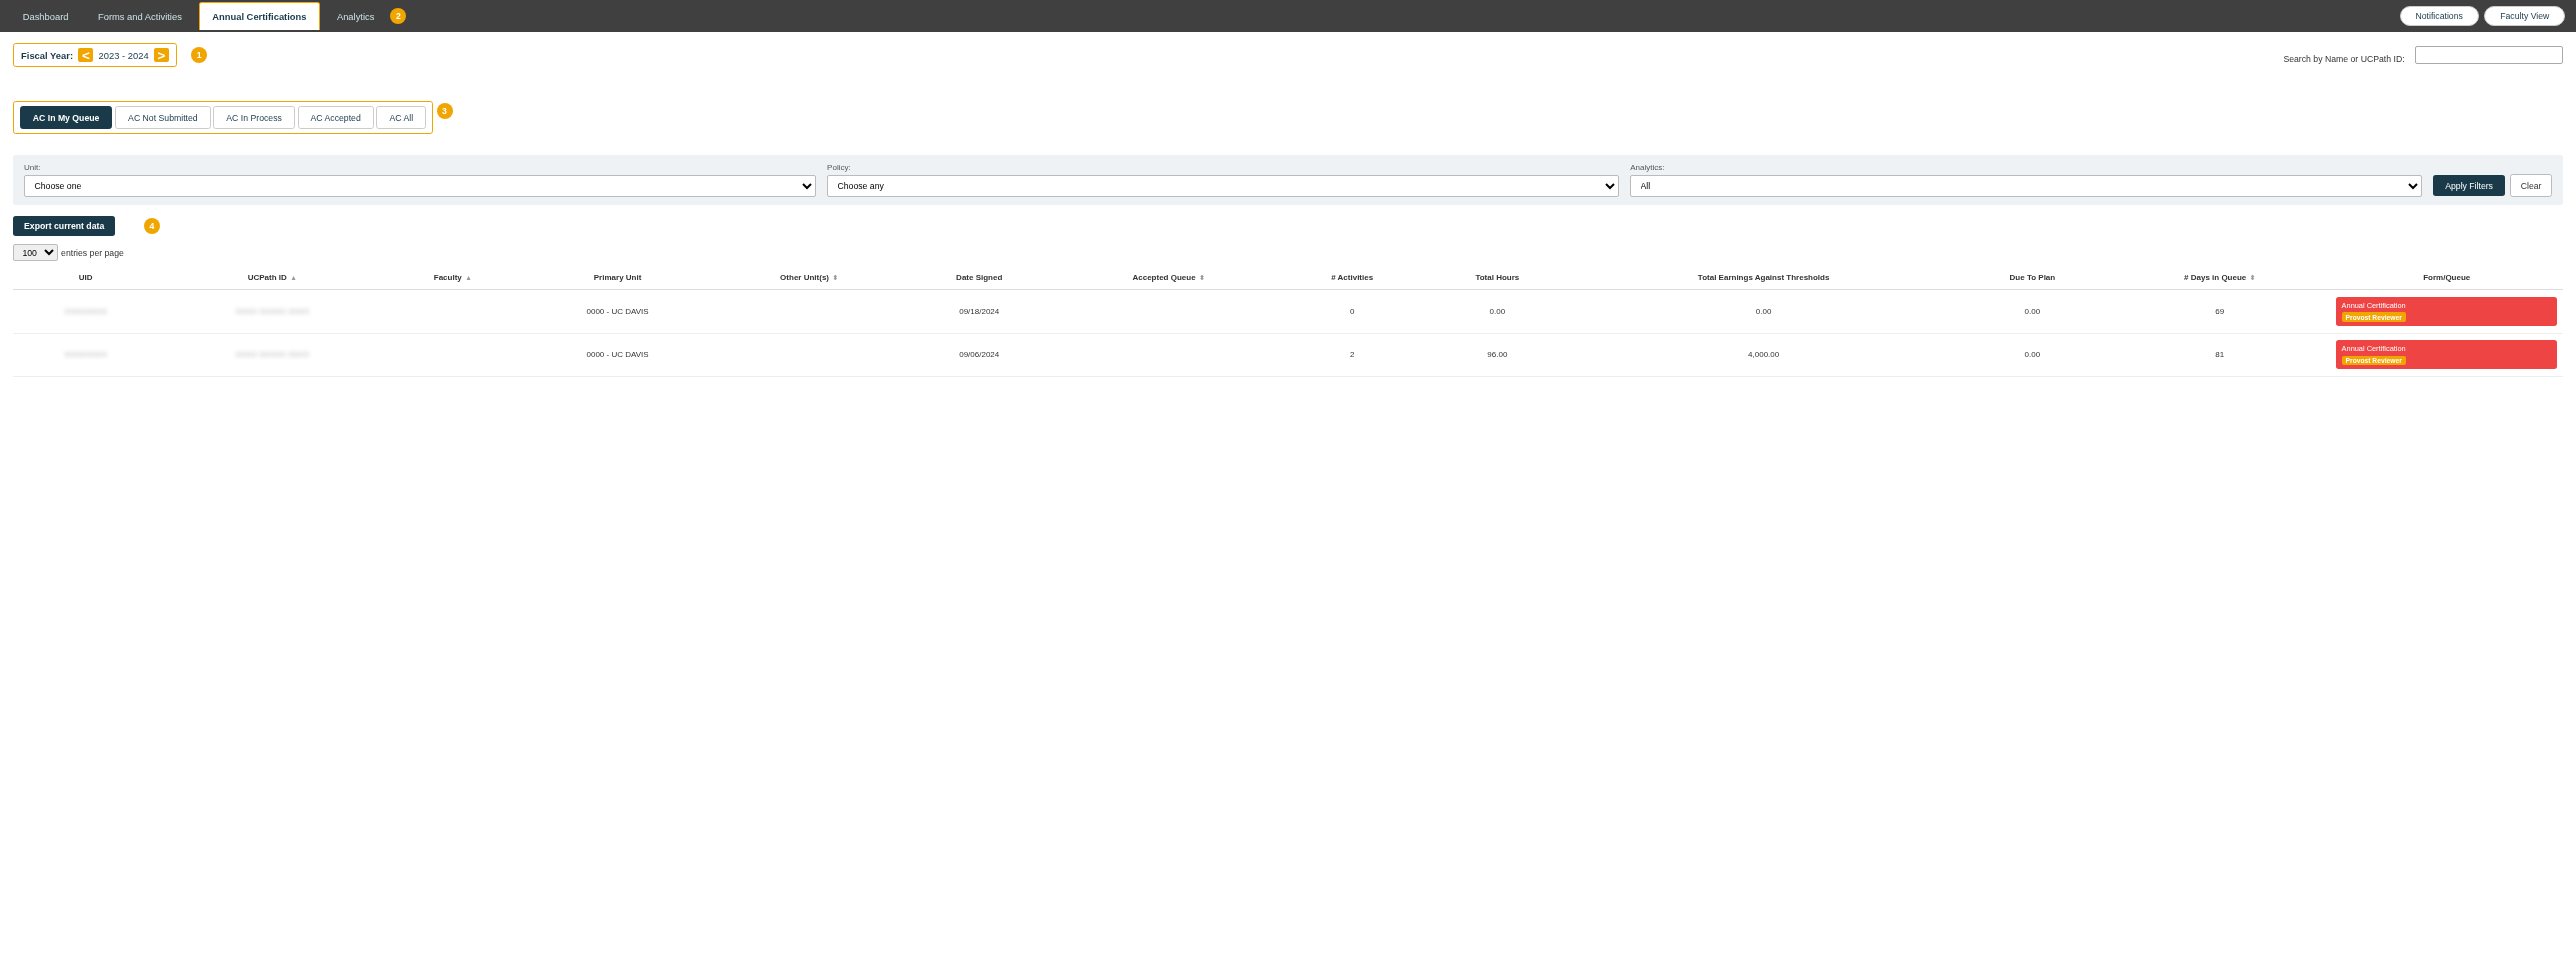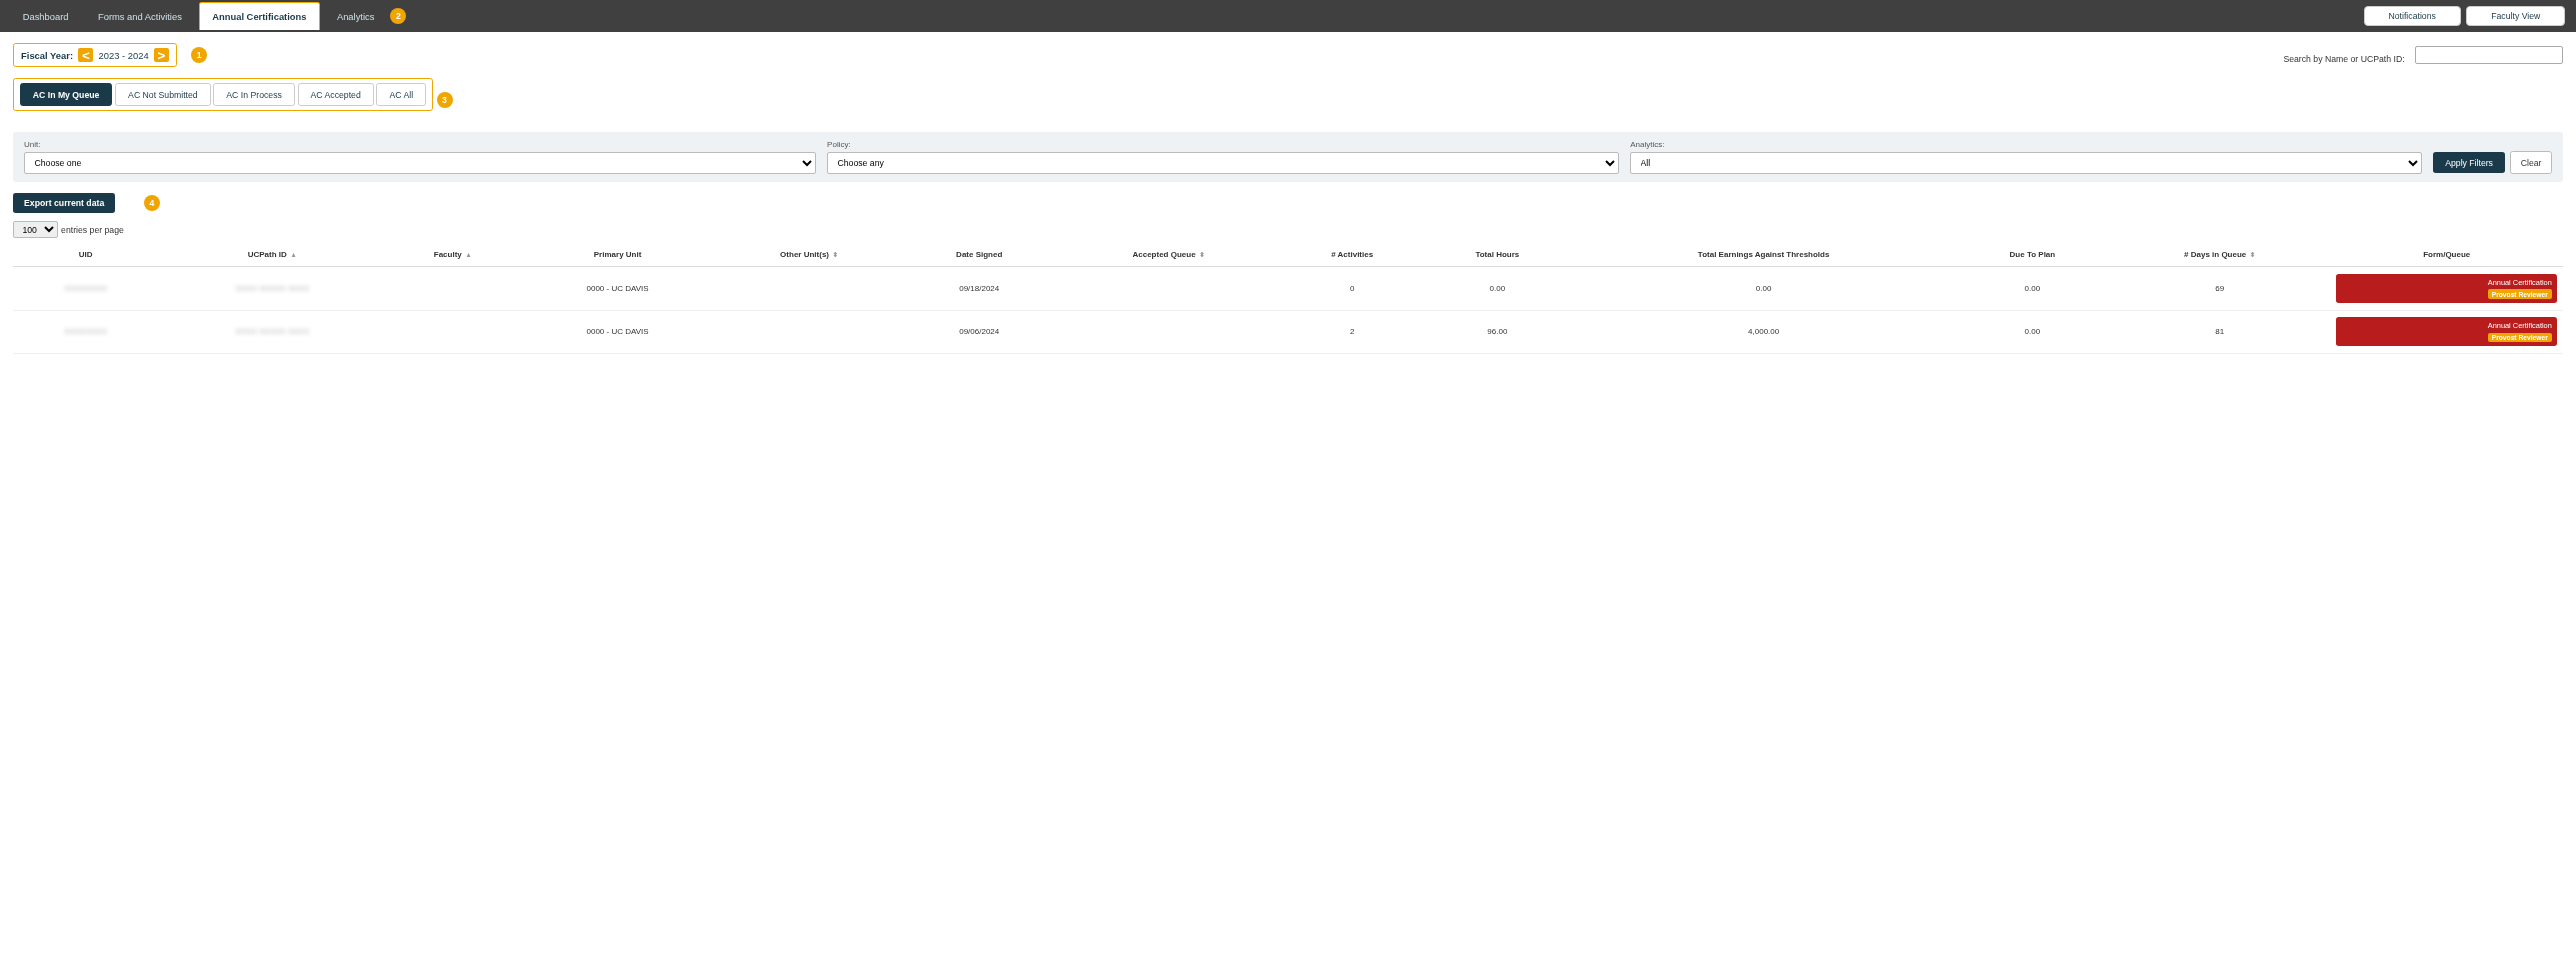--- a/index.html
+++ b/index.html
@@ -27,22 +27,22 @@
       font-weight: bold;
       border-radius: 2.7px 2.7px 0 0;
       border: 1.3px solid #f0a500;
       border-bottom: none;
     }
     .navbar-right { display: flex; gap: 5.4px; }
     .nav-btn {
       background: #fff;
       color: #1a3a4a;
       border: 0.7px solid #ccc;
-      border-radius: 4px;
-      padding: 4px 24px;
+      border-radius: 10px;
+      padding: 4px 15px;
       cursor: pointer;
       font-size: 8.7px;
     }
 
     
     .content { padding: 10.7px 13.4px; background: #fff; min-height: calc(100vh - 32px); }
 
     
     .fiscal-row {
       display: flex;
@@ -93,20 +93,21 @@
     .tabs-row {
       display: flex;
       align-items: center;
       gap: 2.7px;
       border: 1.3px solid #f0a500;
       border-radius: 2.7px;
       padding: 4px 5.4px;
       background: #fff;
       margin-bottom: 10.7px;
       width: fit-content;
+      margin-top: 23px;
     }
     .tab-btn {
       padding: 5.4px 12px;
       border: 0.7px solid #ccc;
       border-radius: 2.7px;
       background: #fff;
       color: #1a3a4a;
       cursor: pointer;
       font-size: 8.7px;
       white-space: nowrap;
@@ -213,26 +214,26 @@
     .data-table td {
       padding: 6.7px 5.4px;
       text-align: center;
       border-bottom: 0.7px solid #eee;
       color: #333;
       vertical-align: middle;
     }
 
     
     .form-queue-cell {
-      background: #b91c1c;
+      background: #ef4444;
       color: #fff;
       border-radius: 2.7px;
       padding: 4px 5.4px;
       font-size: 7.4px;
-      text-align: right;
+      text-align: left;
       min-width: 67px;
     }
     .form-queue-badge {
       background: #f0a500;
       color: #fff;
       border-radius: 2px;
       padding: 1.3px 4px;
       font-size: 6.7px;
       margin-top: 2.7px;
       display: inline-block;

